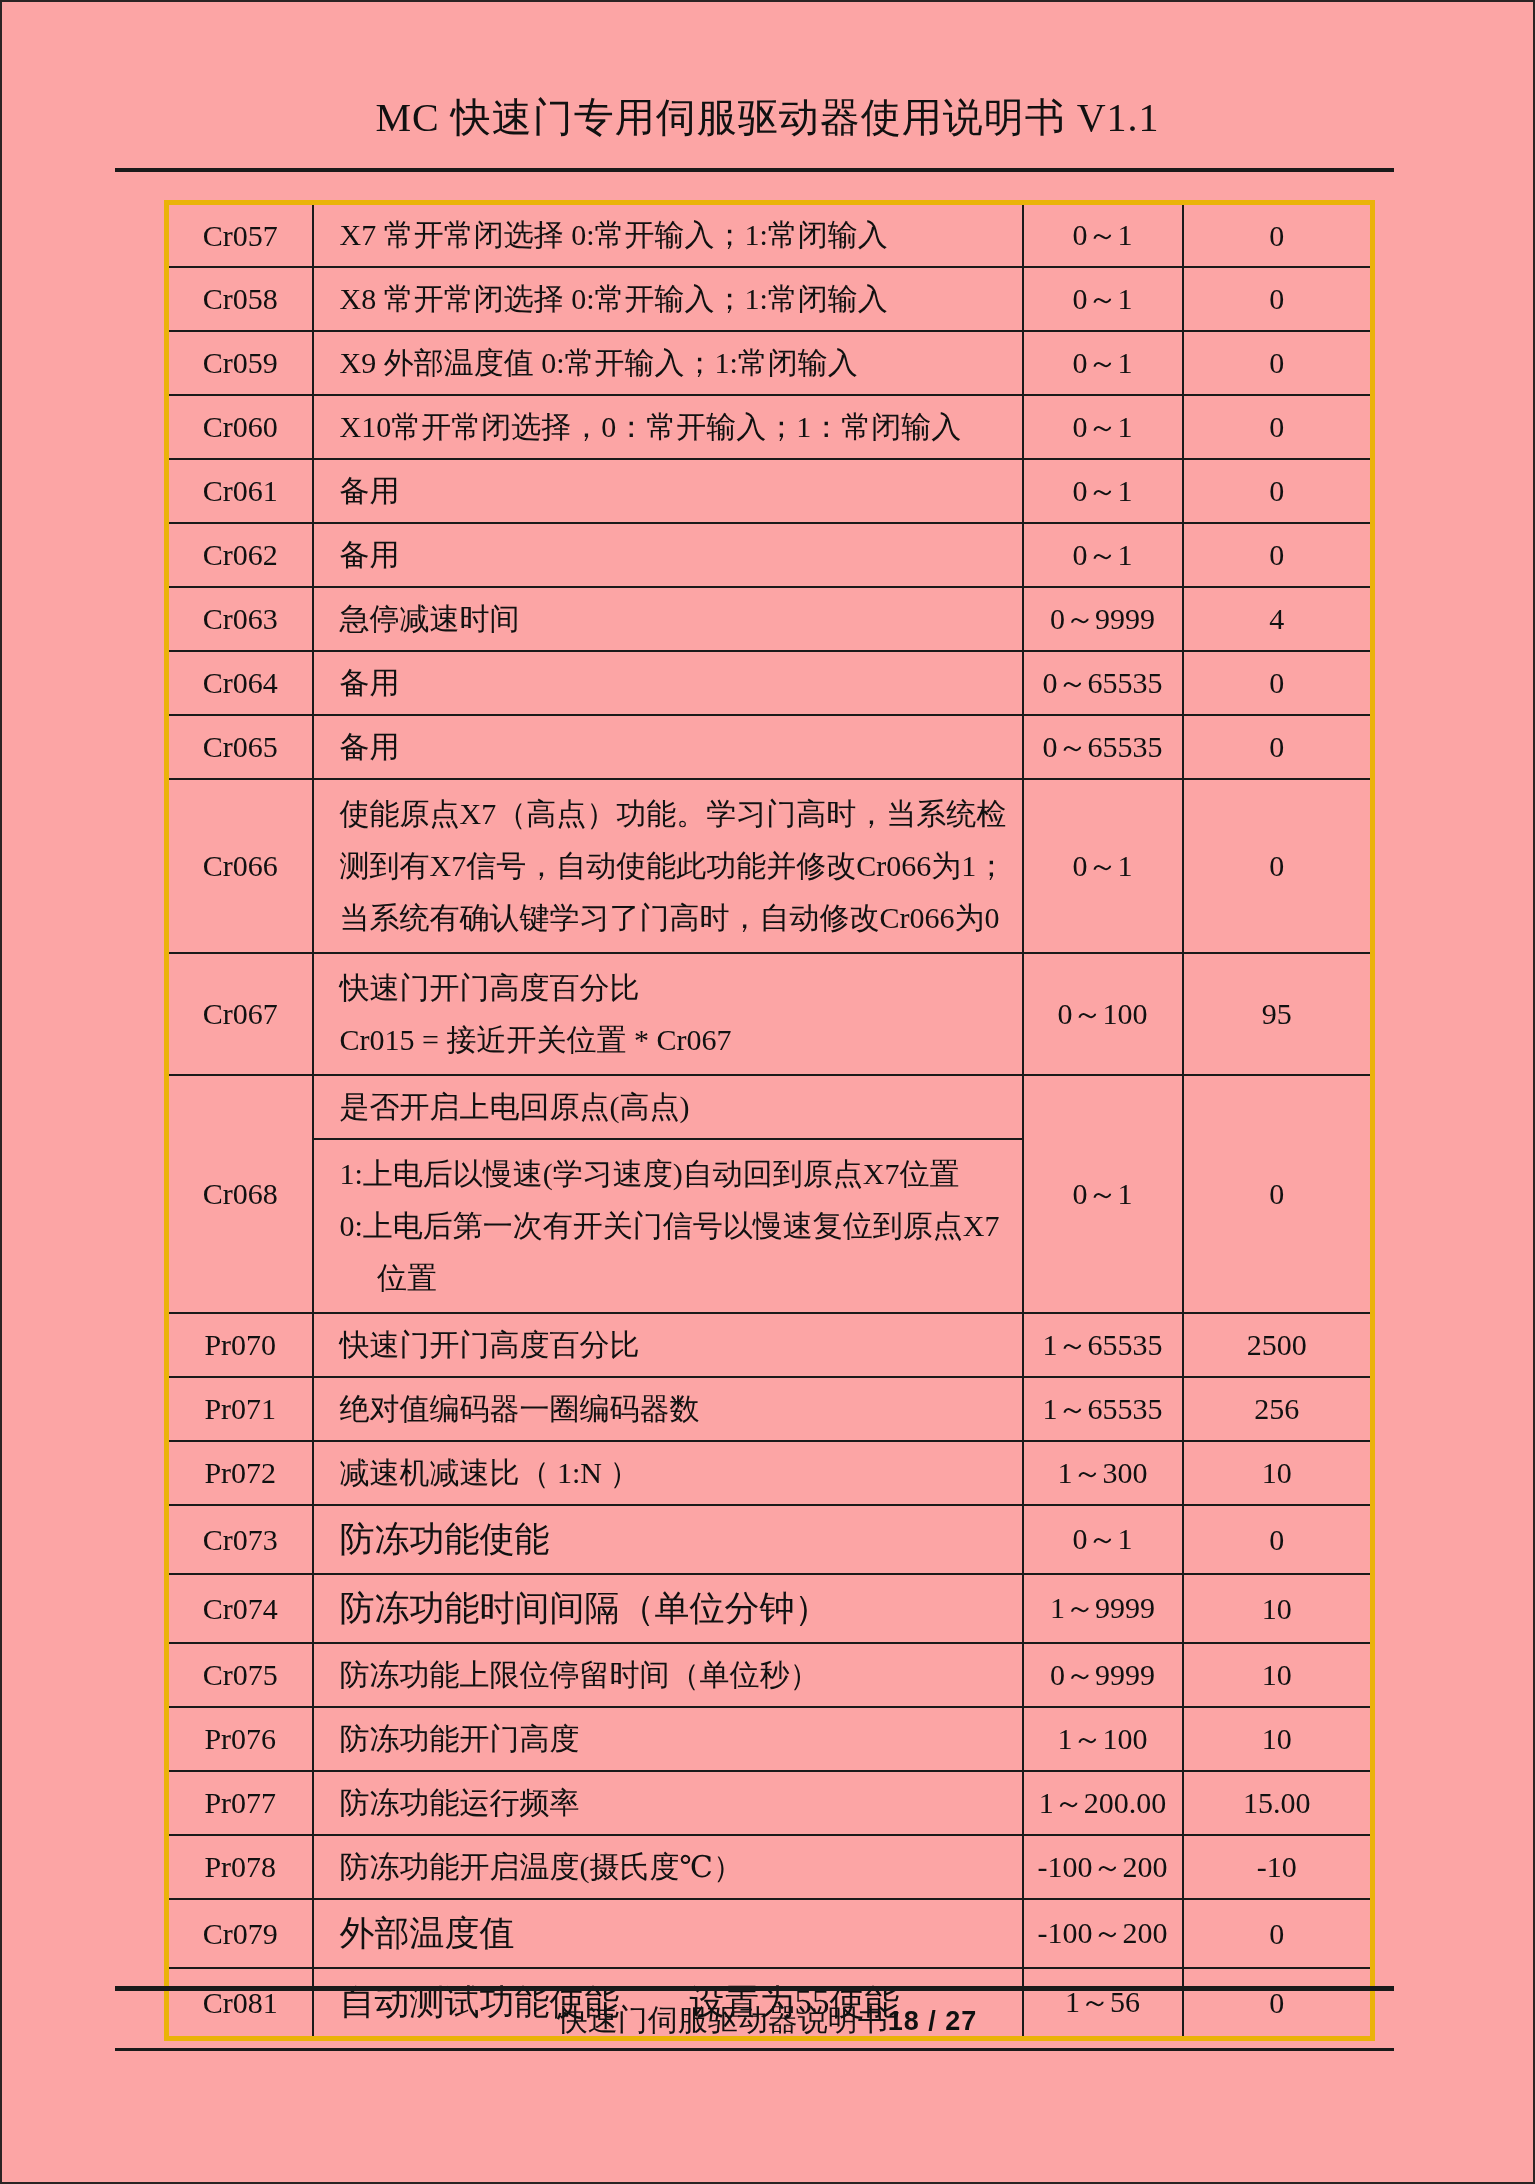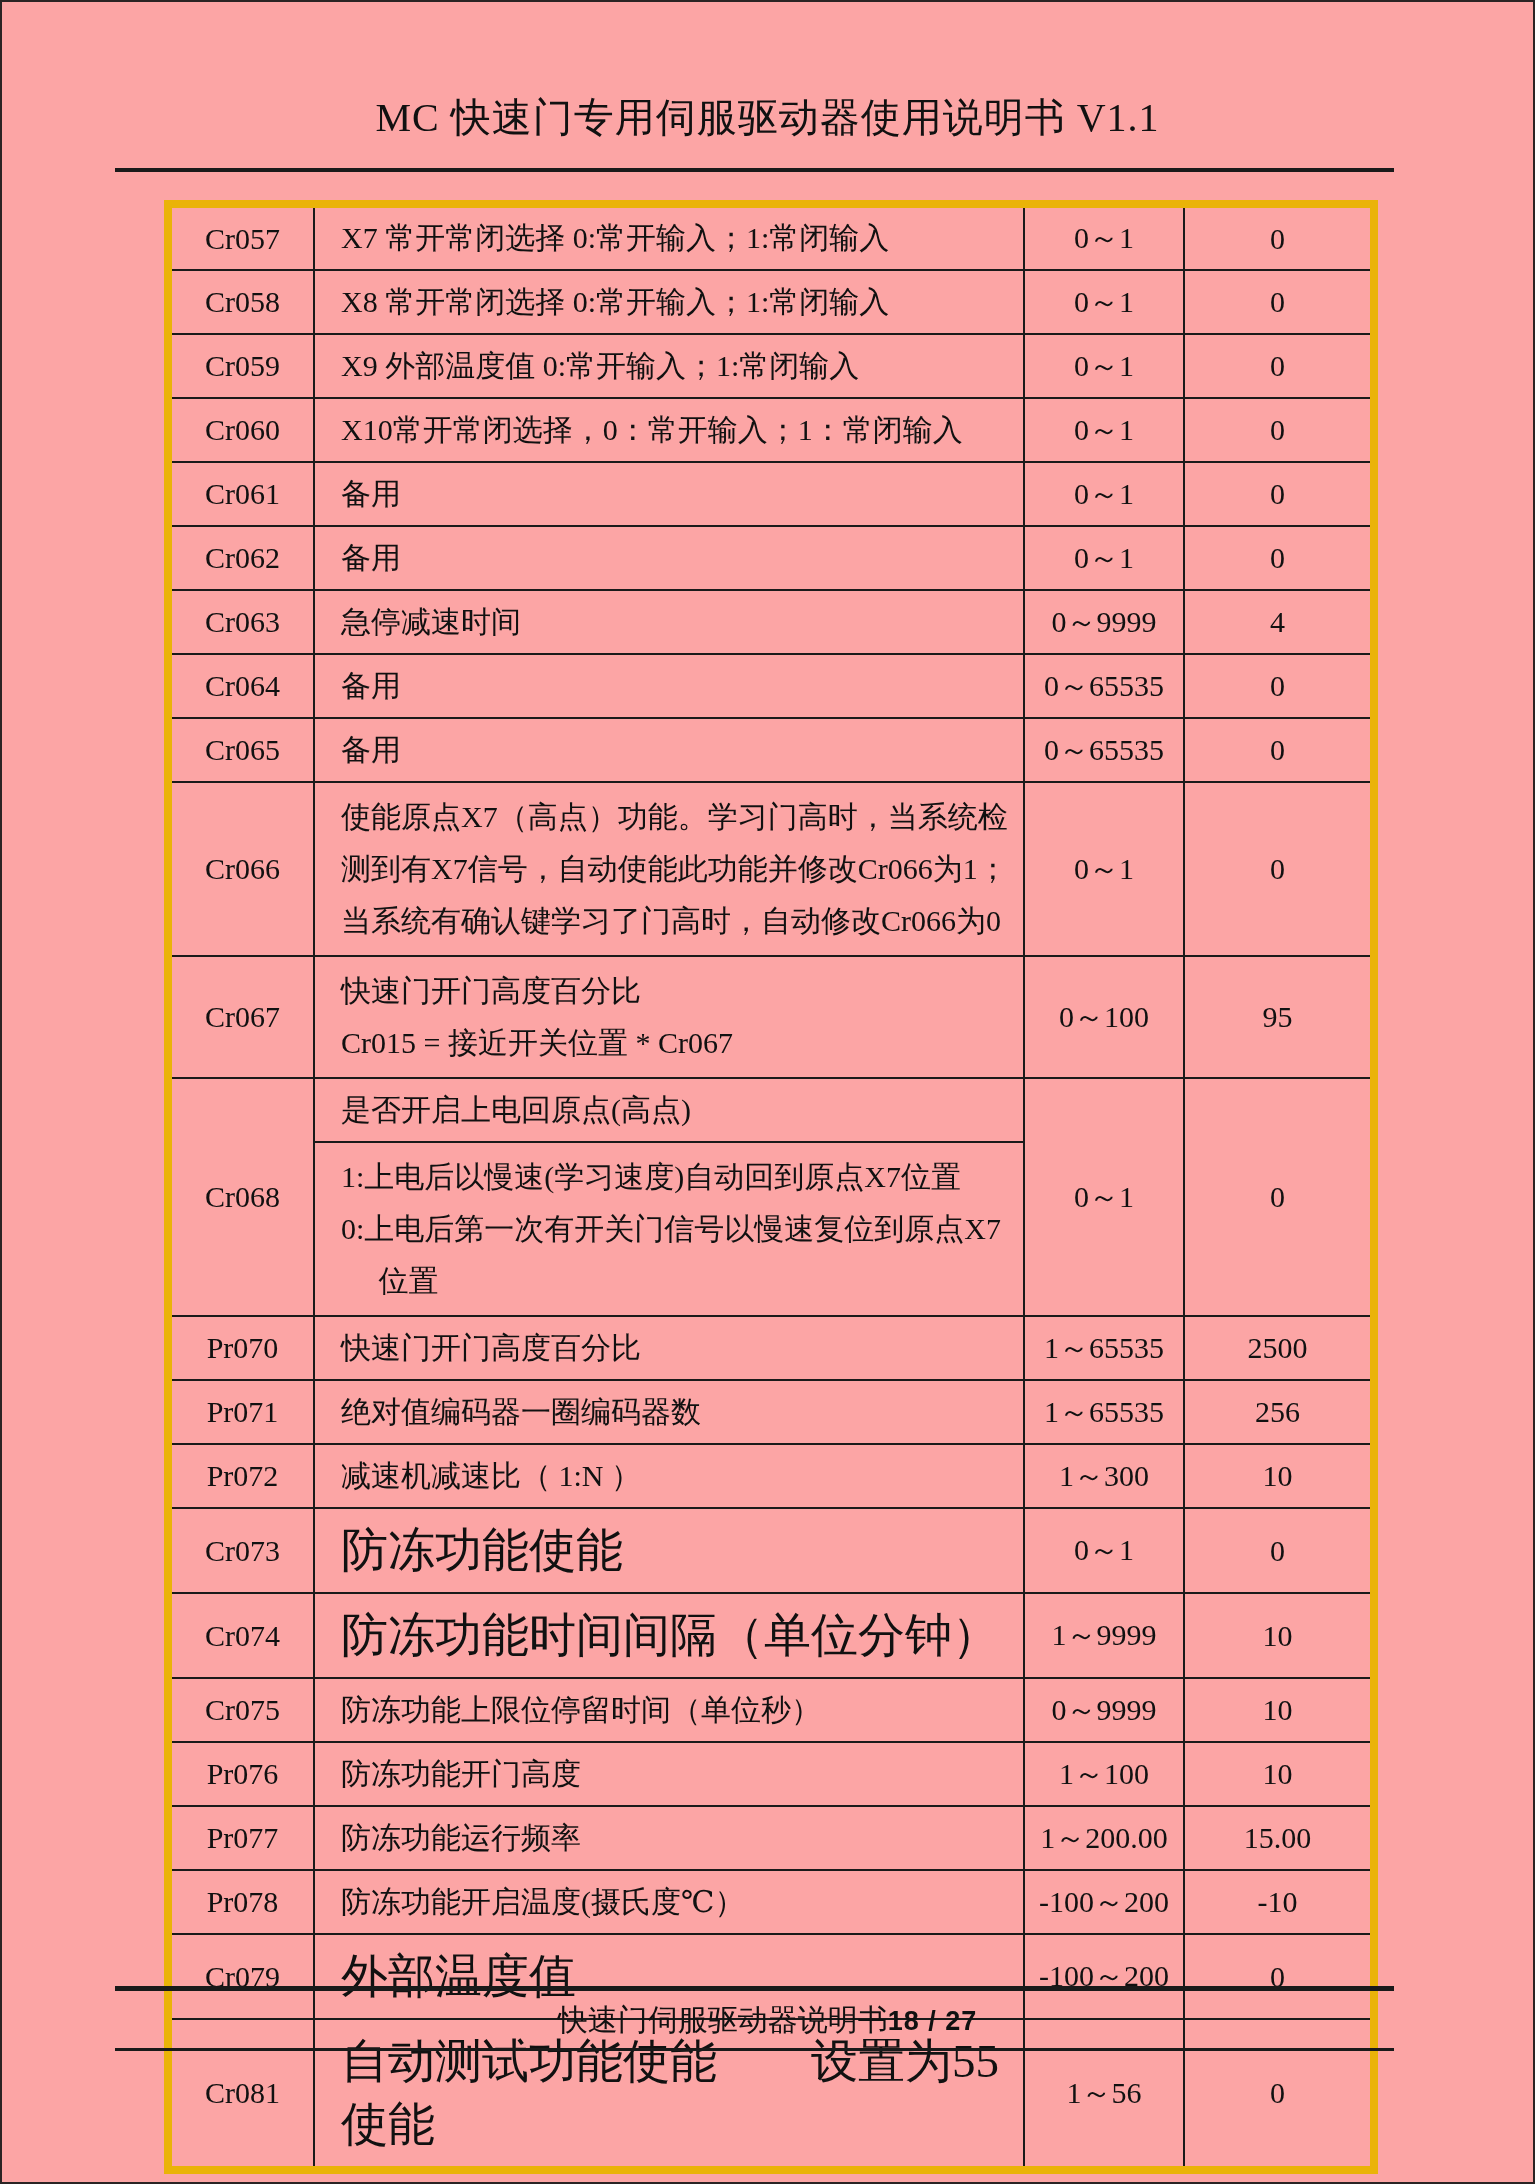--- a/index.html
+++ b/index.html
@@ -34,26 +34,26 @@
     table-layout:fixed;
   }
   .ptable td{
     border:2px solid #1a1a1a;
     font-size:30px;
     vertical-align:middle;
     box-sizing:border-box;
     padding:10px 8px;
     height:64px;
   }
-  .ptable{border:8px solid #eab308;}
+  .ptable{border:5px solid #eab308;}
   .ptable td.code{ text-align:center; font-family:"Liberation Serif","DejaVu Serif",serif; }
   .ptable td.desc{ text-align:left; padding-left:26px; padding-right:14px; }
   .ptable td.range, .ptable td.def{ text-align:center; }
   .ptable td.multiline{ white-space:pre-line; line-height:52px; padding-top:8px; padding-bottom:8px;margin-left:20px; }
-  .ptable tr.large td.desc{ font-size:47px; }
+  .ptable tr.large td.desc{ font-size:35px; }
   .footer-rule-top{
     position:absolute;
     top:1984px;left:113px;width:1279px;height:0;
     border-top:5px solid #1a1a1a;
   }
   .footer-rule-bottom{
     position:absolute;
     top:2046px;left:113px;width:1279px;height:0;
     border-top:3px solid #1a1a1a;
   }

